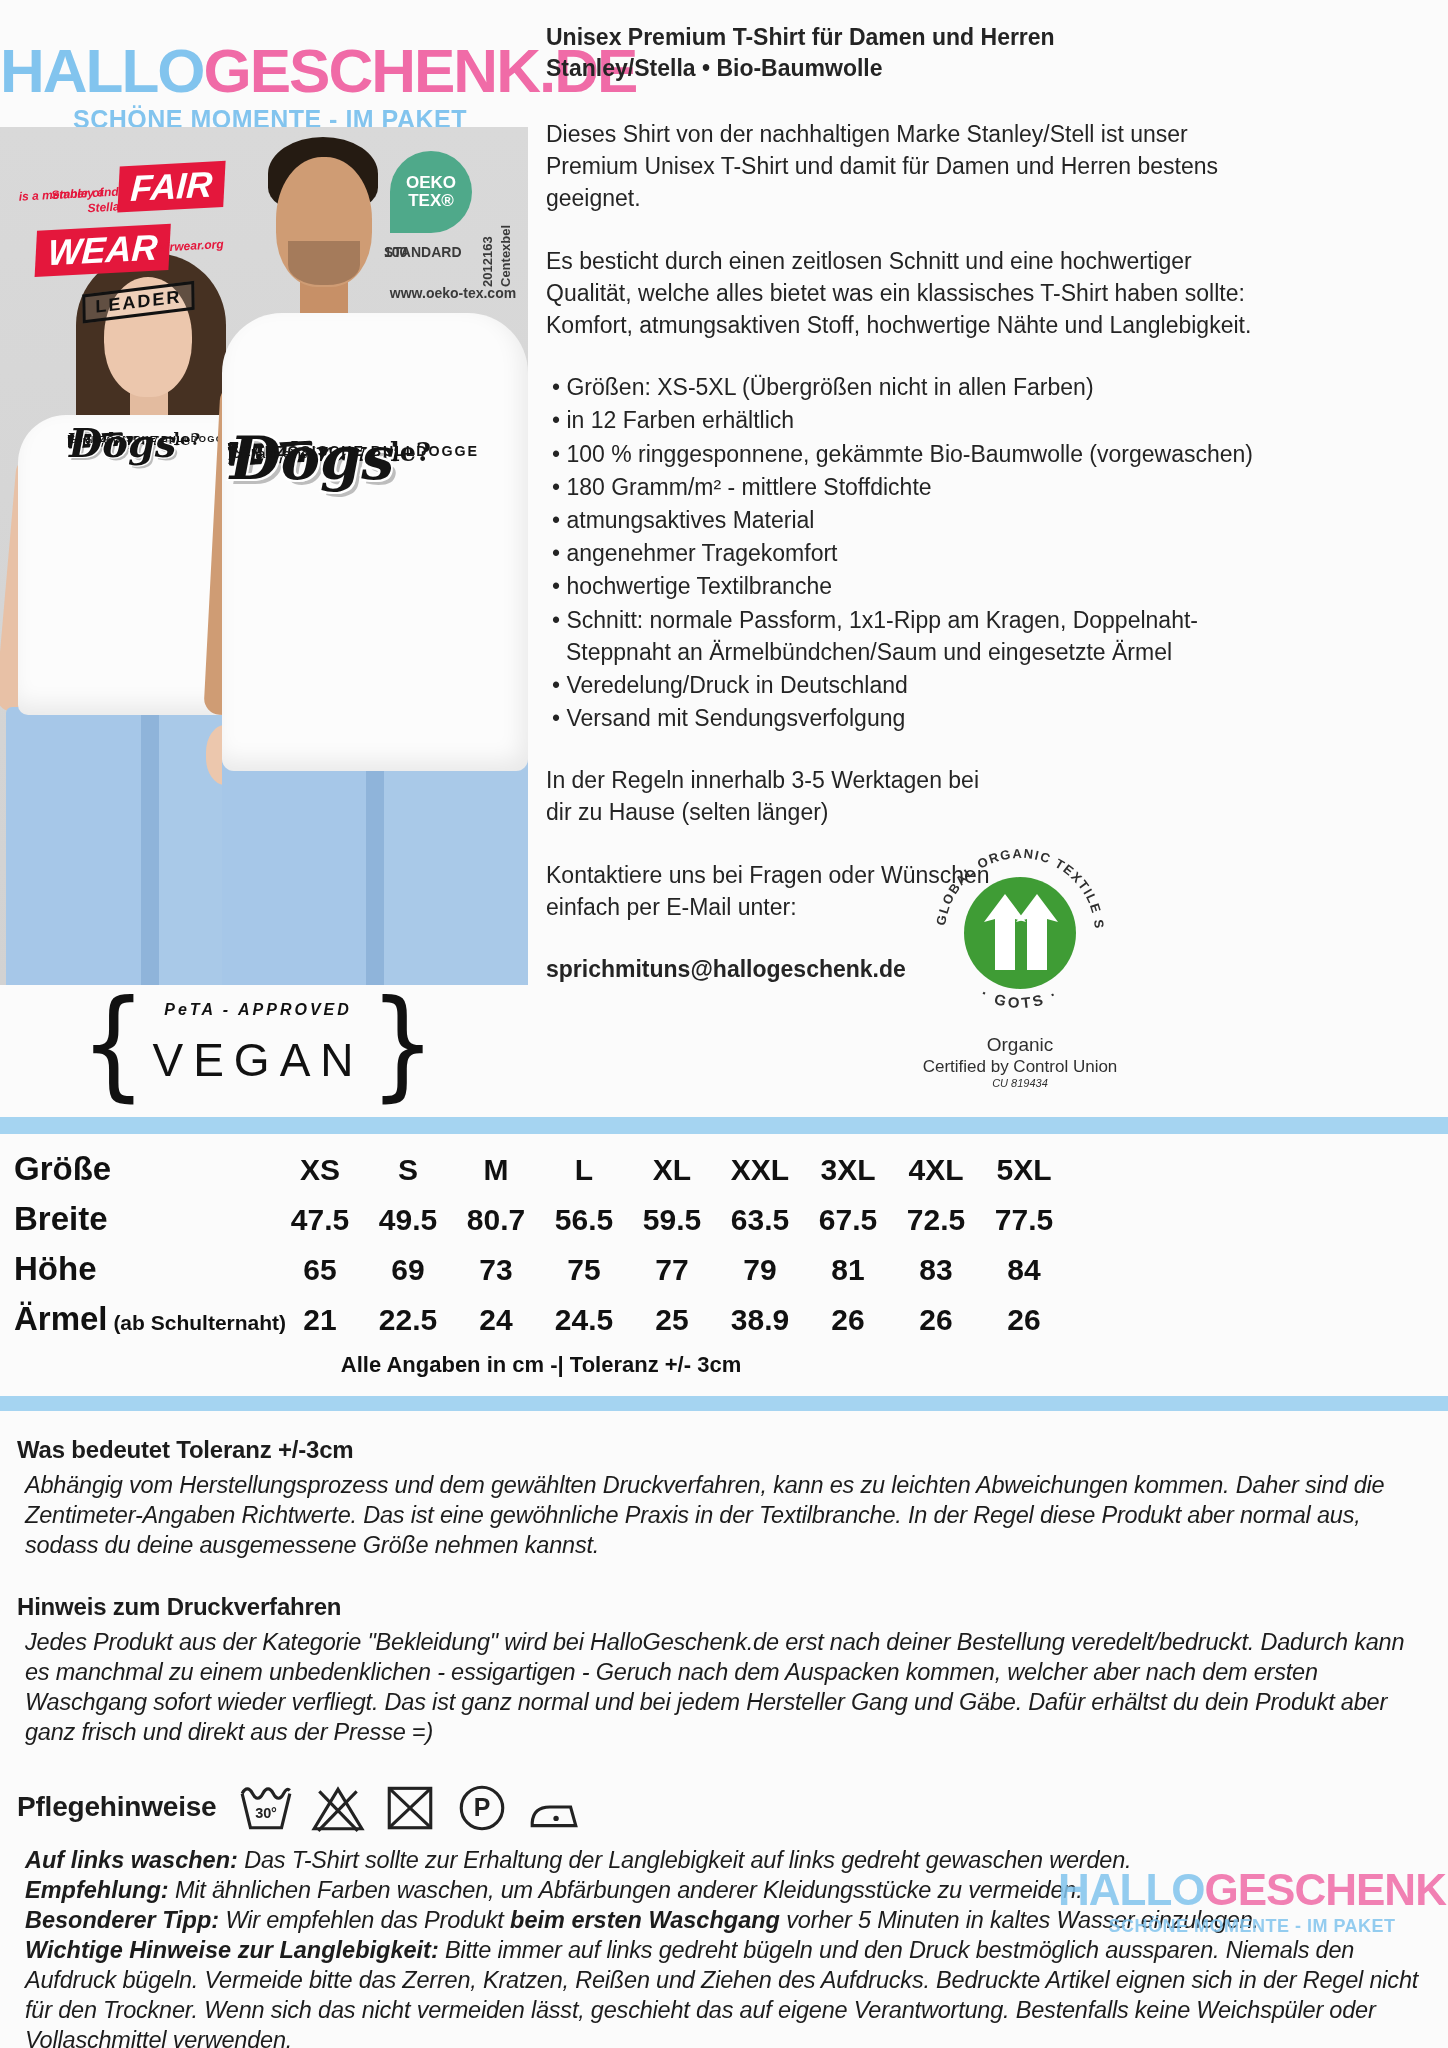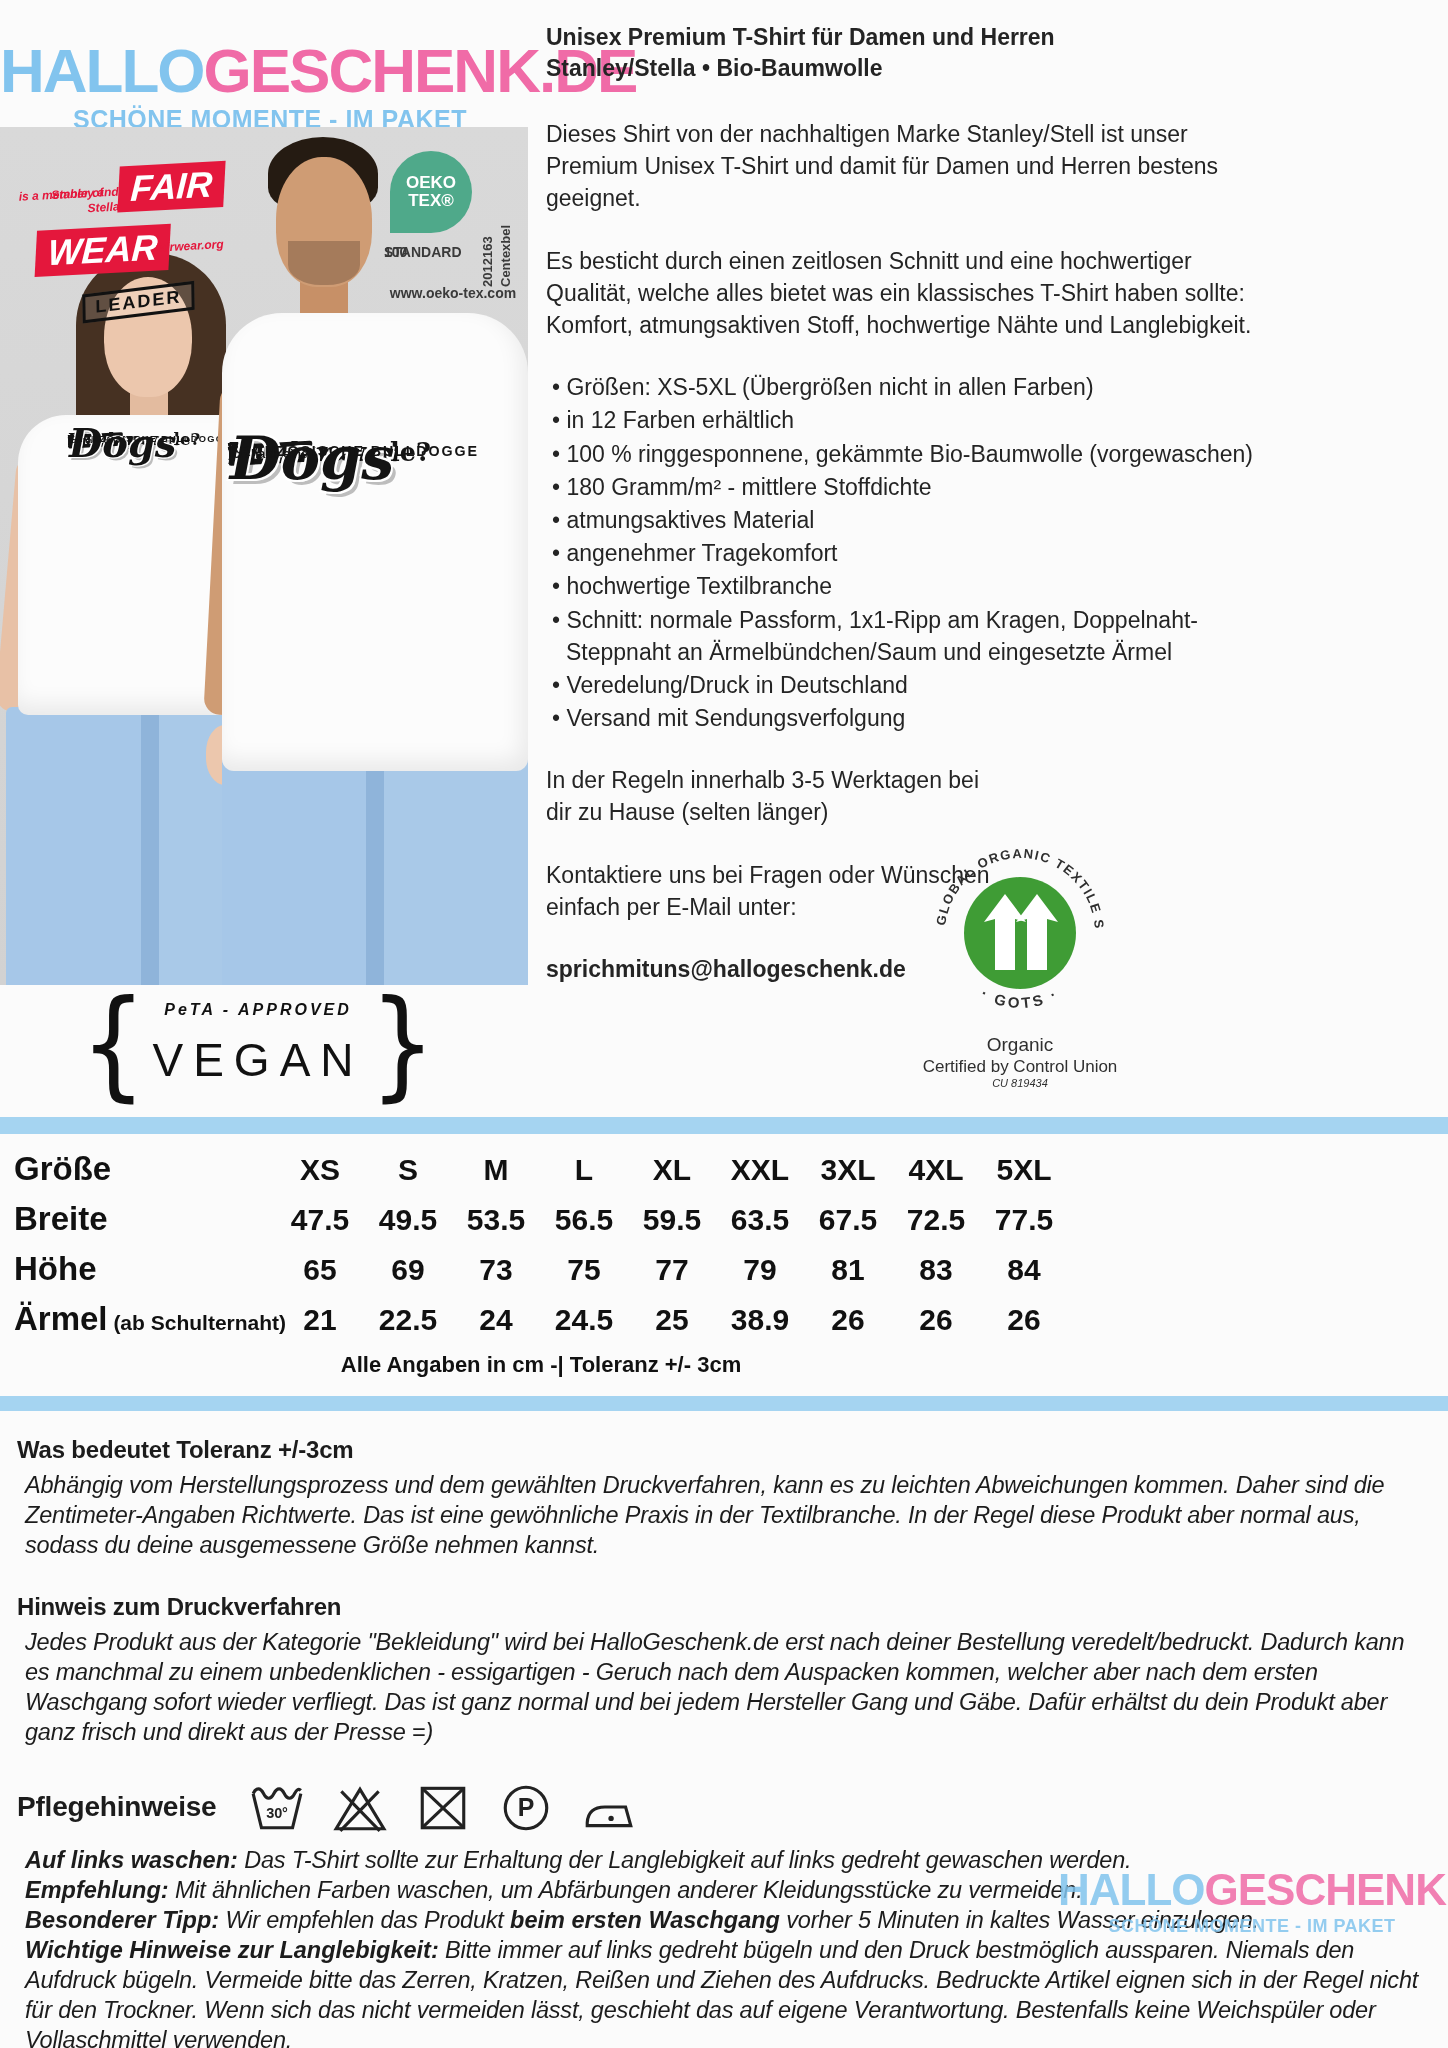--- a/index.html
+++ b/index.html
@@ -114,21 +114,21 @@
   .st-label{font-size:33px;font-weight:bold;white-space:nowrap;}
   .st-suffix{font-size:21px;font-weight:600;}
   .st-cell{font-size:30px;font-weight:bold;text-align:center;}
   .table-note{position:absolute;left:14px;top:1352px;width:1054px;text-align:center;font-size:22px;font-weight:bold;color:#111;}
 
   
   .info{position:absolute;left:12px;top:1430px;width:1426px;font-size:23.5px;line-height:30px;letter-spacing:-.2px;color:#1c1c1c;}
   .info h2{font-size:24px;margin:5px;line-height:30px;}
   .info p{margin:0 13px 0;font-style:italic;}
   .info .sec{margin-bottom:32px;}
-  .care-row{display:flex;align-items:center;gap:27px;margin:6px 0 10px;}
+  .care-row{display:flex;align-items:center;gap:16px;margin:6px 0 10px;}
   .care-row h2{font-size:28px;}
   .care-icon{flex:0 0 auto;}
   .care-line{margin:0;}
   .care-line b{letter-spacing:0;}
 
   
   .watermark{position:absolute;left:1058px;top:1868px;width:388px;text-align:center;opacity:.85;z-index:6;pointer-events:none;}
   .wm-main{font-size:44px;font-weight:900;letter-spacing:-1px;line-height:1;white-space:nowrap;}
   .wm-tagline{font-size:18px;font-weight:bold;color:var(--brand-blue);letter-spacing:.5px;margin-top:4px;}
 
@@ -324,21 +324,21 @@
       <div class="st-cell">M</div>
       <div class="st-cell">L</div>
       <div class="st-cell">XL</div>
       <div class="st-cell">XXL</div>
       <div class="st-cell">3XL</div>
       <div class="st-cell">4XL</div>
       <div class="st-cell">5XL</div>
       <div class="st-label">Breite</div>
       <div class="st-cell">47.5</div>
       <div class="st-cell">49.5</div>
-      <div class="st-cell">53.5</div>
+      <div class="st-cell">80.7</div>
       <div class="st-cell">56.5</div>
       <div class="st-cell">59.5</div>
       <div class="st-cell">63.5</div>
       <div class="st-cell">67.5</div>
       <div class="st-cell">72.5</div>
       <div class="st-cell">77.5</div>
       <div class="st-label">Höhe</div>
       <div class="st-cell">65</div>
       <div class="st-cell">69</div>
       <div class="st-cell">73</div>

